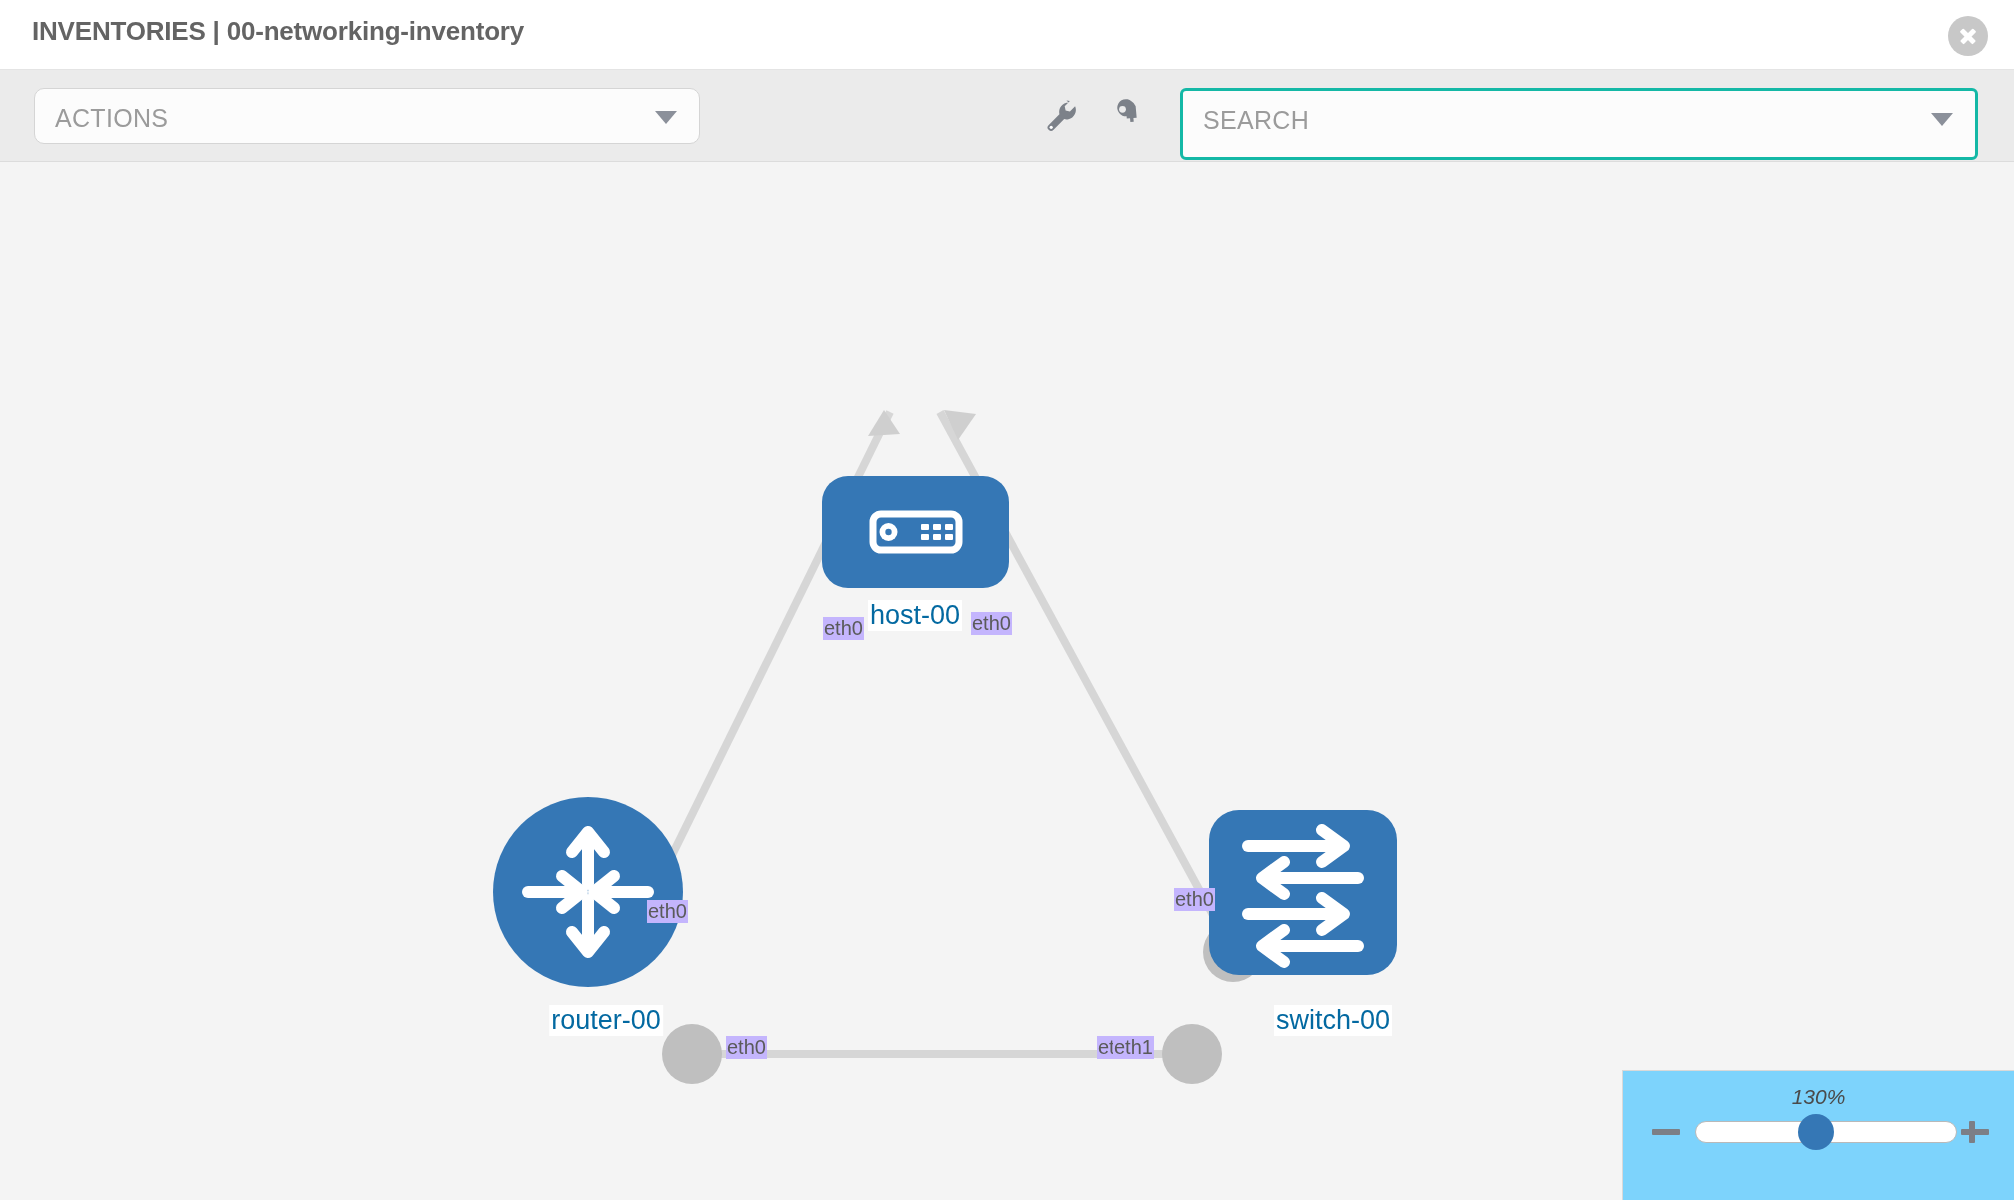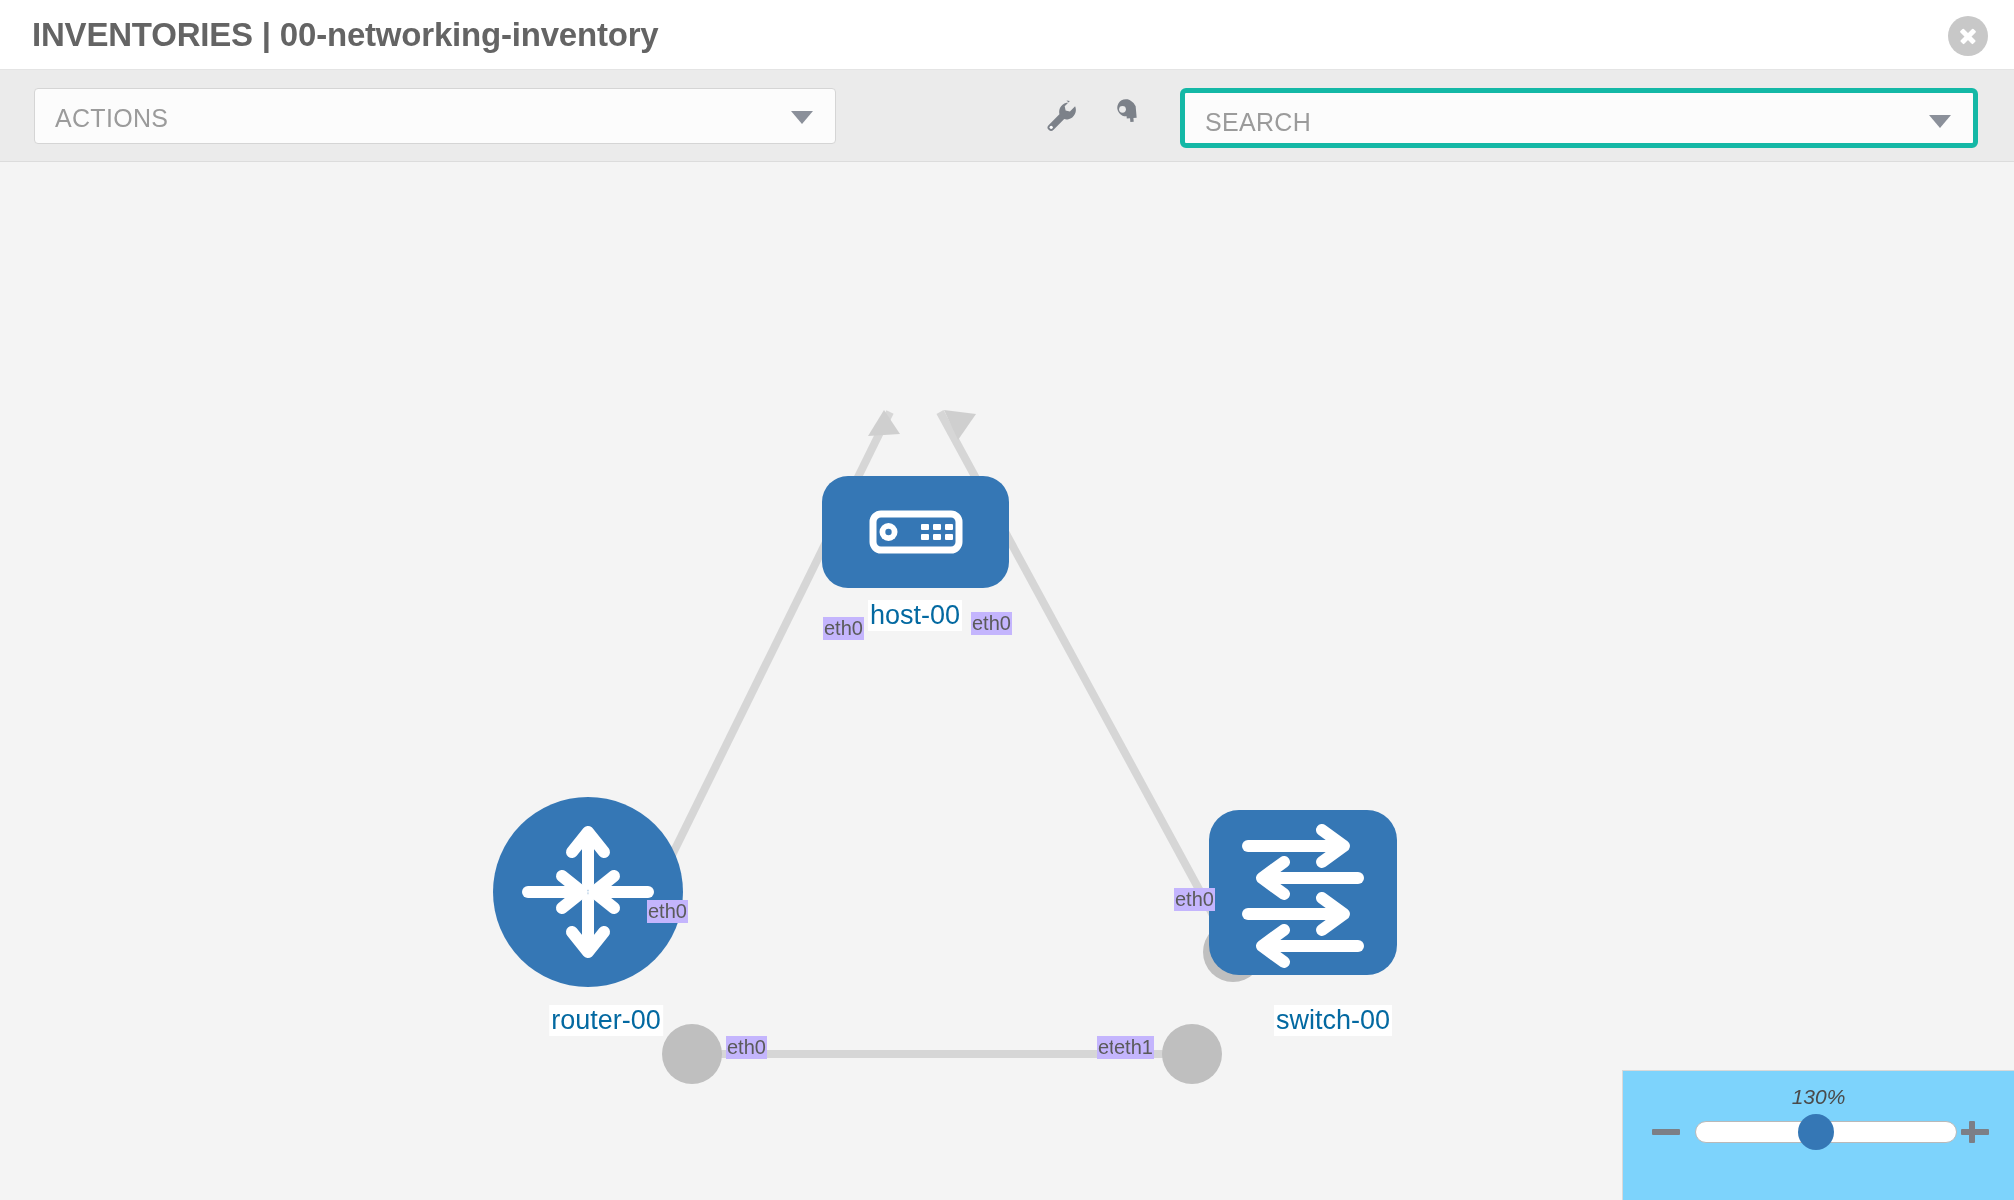--- a/index.html
+++ b/index.html
@@ -12,21 +12,21 @@
 
   
   .header {
     position: absolute; left: 0; top: 0;
     width: 2014px; height: 70px;
     background: #ffffff;
     border-bottom: 1px solid #e4e4e4;
   }
   .page-title {
     position: absolute; left: 32px; top: 16px;
-    font-size: 33px; font-weight: bold;
+    font-size: 26px; font-weight: bold;
     color: #646464;
     letter-spacing: -0.2px;
     white-space: nowrap;
   }
   .close-btn {
     position: absolute; right: 26px; top: 16px;
     width: 40px; height: 40px;
     border-radius: 50%;
     background: #c8c8c8;
     cursor: pointer;
@@ -42,24 +42,24 @@
 
   
   .toolbar {
     position: absolute; left: 0; top: 70px;
     width: 2014px; height: 92px;
     background: #ebebeb;
     border-bottom: 1px solid #dcdcdc;
   }
   .actions-select {
     position: absolute; left: 34px; top: 18px;
-    width: 802px; height: 56px;
+    width: 666px; height: 56px;
     background: #fcfcfc;
     border: 1px solid #d5d5d5;
-    border-radius: 4px;
+    border-radius: 10px;
   }
   .actions-select .label {
     position: absolute; left: 20px; top: 15px;
     font-size: 25px; color: #9b9b9b;
     letter-spacing: 0.3px;
   }
   .caret {
     position: absolute;
     width: 0; height: 0;
     border-left: 11px solid transparent;
@@ -72,23 +72,23 @@
     position: absolute; top: 24px;
     width: 44px; height: 44px;
     cursor: pointer;
   }
   .wrench-icon { left: 1038px; }
   .key-icon    { left: 1106px; }
   .tool-icon svg { display: block; width: 44px; height: 44px; }
 
   .search-box {
     position: absolute; left: 1180px; top: 18px;
-    width: 798px; height: 60px;
+    width: 798px; height: 72px;
     background: #fcfcfc;
-    border: 5px solid #14b8a6;
+    border: 3px solid #14b8a6;
     border-radius: 6px;
   }
   .search-box .label {
     position: absolute; left: 20px; top: 15px;
     font-size: 25px; color: #9b9b9b;
     letter-spacing: 0.3px;
   }
   .search-box .caret { right: 22px; top: 22px; }
 
   

